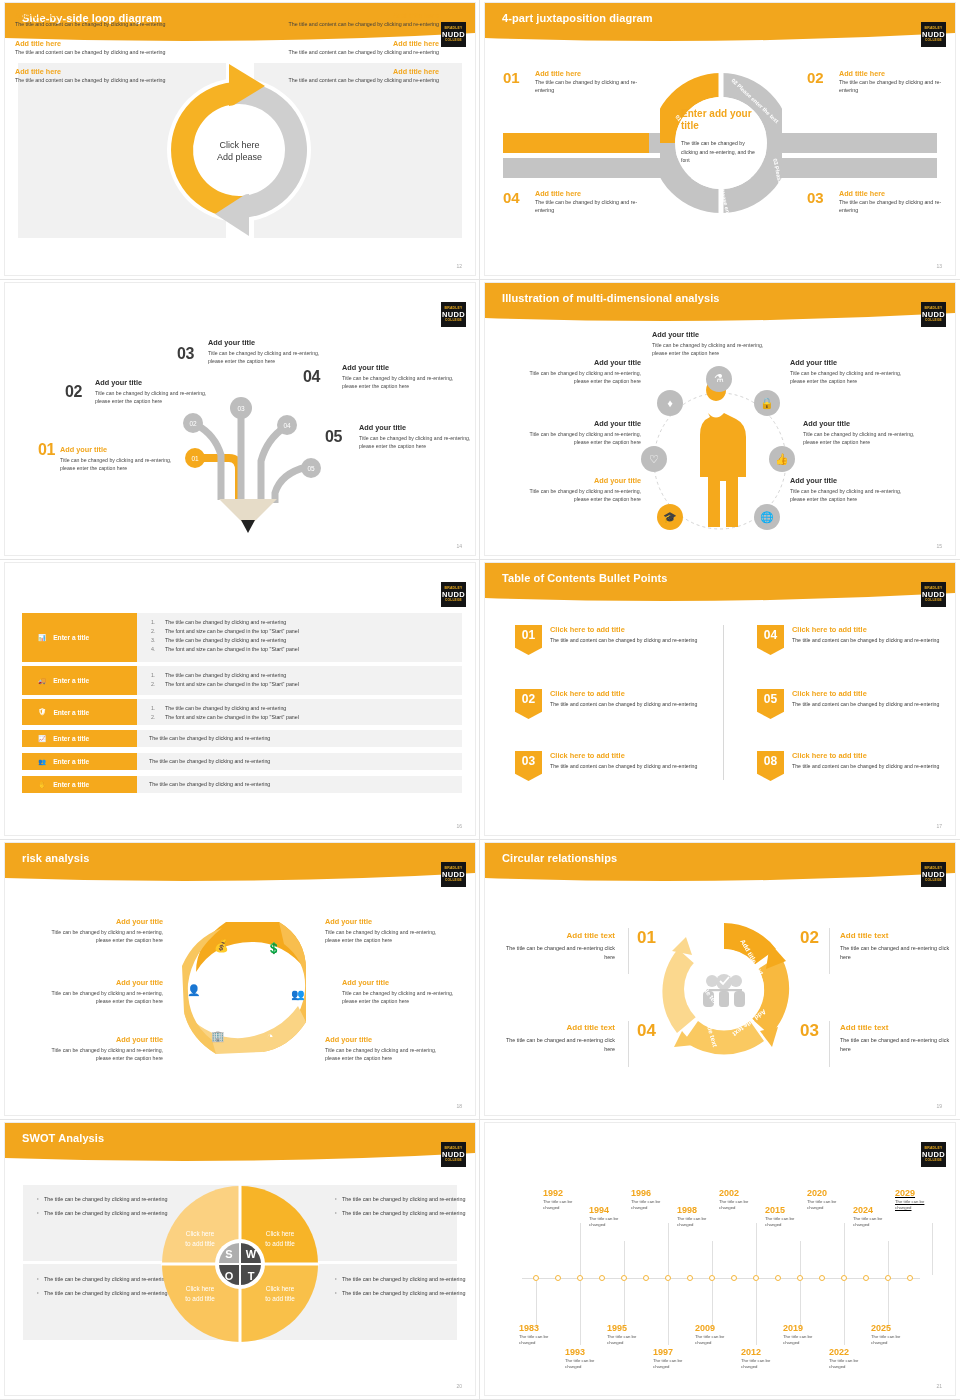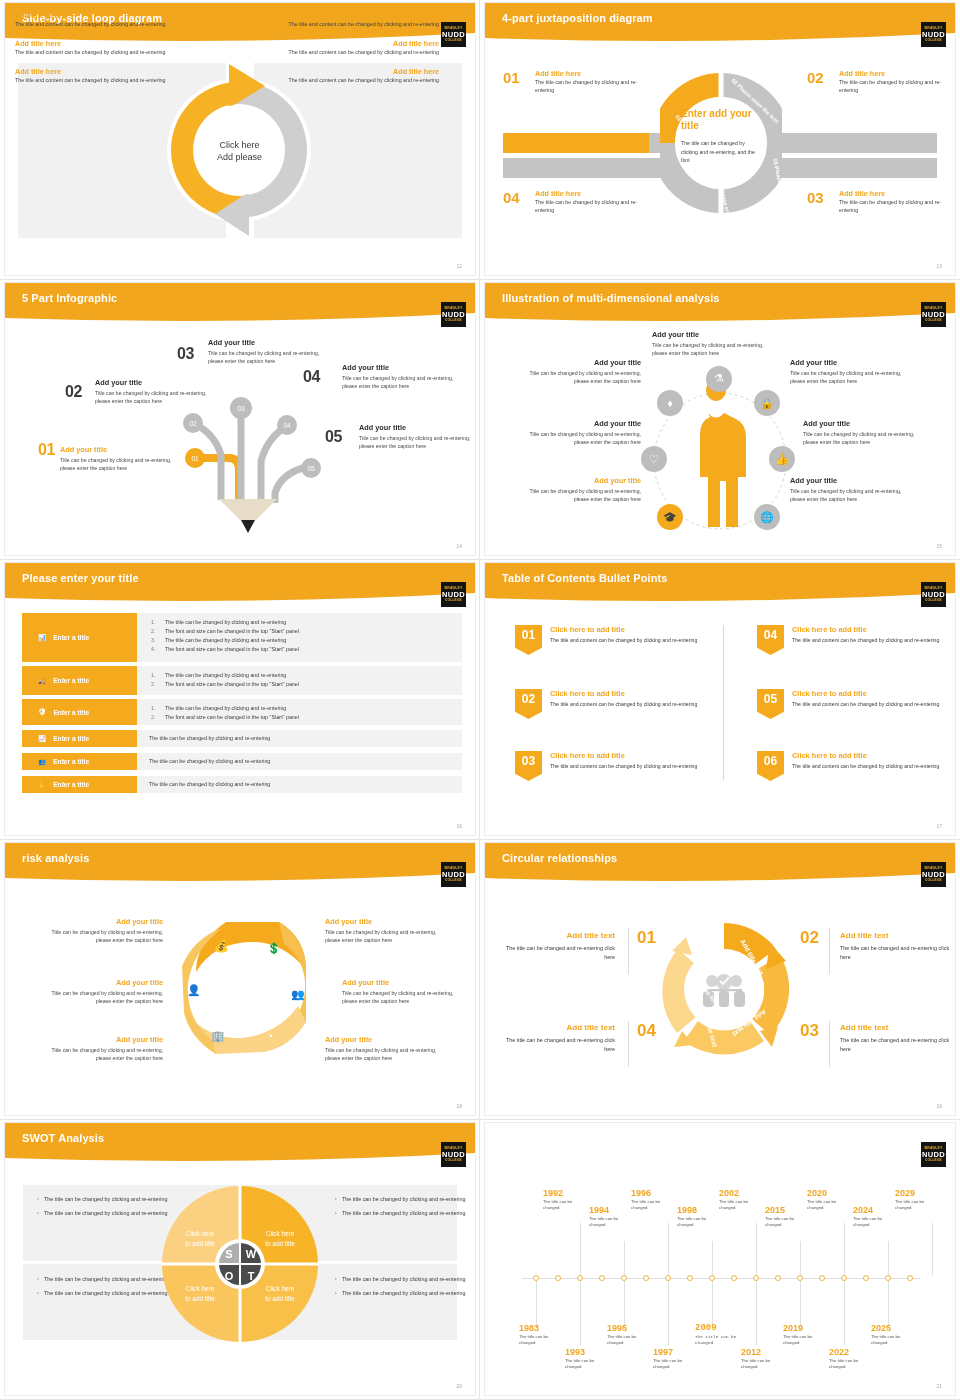--- a/index.html
+++ b/index.html
@@ -247,26 +247,20 @@
       <div class="t-title">Add title here</div>
       <div class="t-body">The title can be changed by clicking and re-entering</div>
     </div>
 
     <div class="pgno">13</div>
    </div>
   </div>
 
   <div class="slide">
    <div class="inner">
-    <div class="hdr">
-      <svg width="470" height="43" viewBox="0 0 470 43">
-            <path d="M0,0 H470 V30 Q235,43 0,35 Z" fill="#F2A61D"></path>
-          </svg>
-      <div class="title">5 Part Infographic</div>
-    </div>
     <div class="logo">
       <div class="l1">BRADLEY</div>
       <div class="l2">NUDD</div>
       <div class="l3">COLLEGE</div>
     </div>
 
     <svg style="position:absolute;left:150px;top:100px;" width="180" height="150" viewBox="0 0 180 150">
       <path d="M46,75 h28 q10,0 10,12 v30" stroke="#F5A91C" stroke-width="8" fill="none" stroke-linecap="butt"></path>
       <path d="M42,42 q18,10 24,30 v45" stroke="#BDBDBD" stroke-width="7" fill="none"></path>
       <path d="M86,27 v90" stroke="#BDBDBD" stroke-width="7" fill="none"></path>
@@ -385,26 +379,20 @@
       <text x="24" y="102" font-size="11" fill="#fff" text-anchor="middle">♡</text>
       <text x="40" y="46" font-size="11" fill="#fff" text-anchor="middle">♦</text>
     </svg>
 
     <div class="pgno">15</div>
    </div>
   </div>
 
   <div class="slide">
    <div class="inner">
-    <div class="hdr">
-      <svg width="470" height="43" viewBox="0 0 470 43">
-            <path d="M0,0 H470 V30 Q235,43 0,35 Z" fill="#F2A61D"></path>
-          </svg>
-      <div class="title">Please enter your title</div>
-    </div>
     <div class="logo">
       <div class="l1">BRADLEY</div>
       <div class="l2">NUDD</div>
       <div class="l3">COLLEGE</div>
     </div>
 
     <div class="s5-row" style="top:50px;height:49px;">
       <div class="s5-btn" style="width:115px;">
         <span>📊</span>
         <span>Enter a title</span>
@@ -524,21 +512,21 @@
           </div>
     </div>
     <div class="toc-item" style="left:272px;top:126px;">
       <div class="badge">05</div>
       <div>
             <div class="h">Click here to add title</div>
       <div class="b">The title and content can be changed by clicking and re-entering</div>
           </div>
     </div>
     <div class="toc-item" style="left:272px;top:188px;">
-      <div class="badge">06</div>
+      <div class="badge">08</div>
       <div>
             <div class="h">Click here to add title</div>
       <div class="b">The title and content can be changed by clicking and re-entering</div>
           </div>
     </div>
 
     <div class="pgno">17</div>
    </div>
   </div>
 
@@ -825,42 +813,42 @@
       <div class="d">The title can be changed</div>
     </div>
     <div class="tl-lab" style="left:322px;top:65px;">
       <div class="y">2020</div>
       <div class="d">The title can be changed</div>
     </div>
     <div class="tl-lab" style="left:368px;top:82px;">
       <div class="y">2024</div>
       <div class="d">The title can be changed</div>
     </div>
-    <div class="tl-lab" style="left:410px;top:65px;">
+    <div class="tl-lab" style="left:410px;top:65px;text-decoration:underline;">
       <div class="y">2029</div>
       <div class="d">The title can be changed</div>
     </div>
 
     <div class="tl-lab" style="left:34px;top:200px;">
       <div class="y">1983</div>
       <div class="d">The title can be changed</div>
     </div>
     <div class="tl-lab" style="left:80px;top:224px;">
       <div class="y">1993</div>
       <div class="d">The title can be changed</div>
     </div>
     <div class="tl-lab" style="left:122px;top:200px;">
       <div class="y">1995</div>
       <div class="d">The title can be changed</div>
     </div>
     <div class="tl-lab" style="left:168px;top:224px;">
       <div class="y">1997</div>
       <div class="d">The title can be changed</div>
     </div>
-    <div class="tl-lab" style="left:210px;top:200px;font-family:Liberation Mono, monospace;">
+    <div class="tl-lab" style="left:210px;top:200px;">
       <div class="y">2009</div>
       <div class="d">The title can be changed</div>
     </div>
     <div class="tl-lab" style="left:256px;top:224px;">
       <div class="y">2012</div>
       <div class="d">The title can be changed</div>
     </div>
     <div class="tl-lab" style="left:298px;top:200px;">
       <div class="y">2019</div>
       <div class="d">The title can be changed</div>

